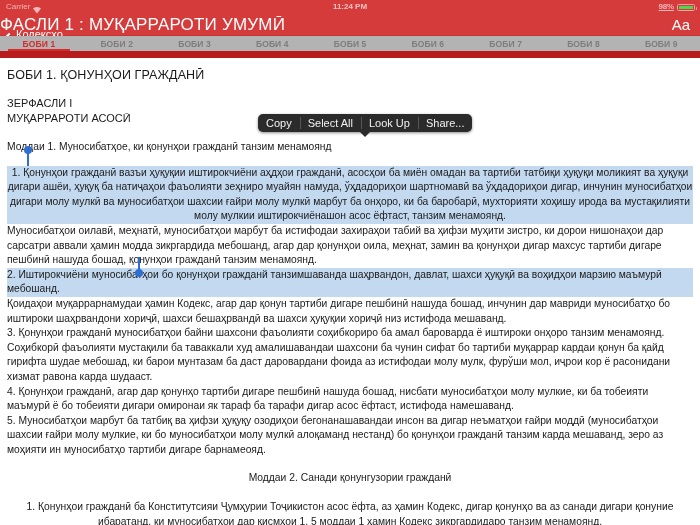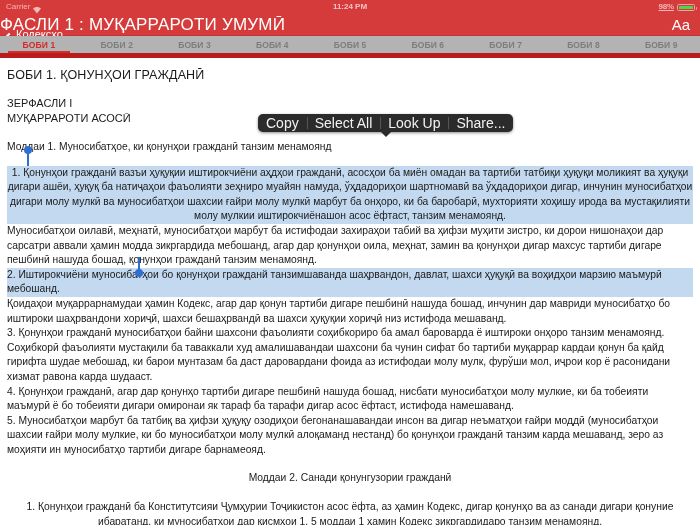--- a/index.html
+++ b/index.html
@@ -61,21 +61,21 @@
     line-height: 22px; color: #ffffff; font-size: 15px; cursor: pointer;
   }
 
   
   .tabbar {
     position: relative;
     height: 22px;
     background: #b3b3b3;
     display: flex;
     align-items: stretch;
-    border-bottom: 5px solid #b91c1c;
+    border-bottom: 7px solid #b91c1c;
     overflow: hidden;
   }
   .tab {
     flex: 1 0 auto;
     width: 77.8px;
     display: flex; align-items: center; justify-content: center;
     font-size: 8.5px; font-weight: bold;
     color: #7d7d7d;
     letter-spacing: 0.1px;
     position: relative;
@@ -128,21 +128,21 @@
     display: flex;
     background: #2b2b2b;
     border-radius: 5px;
     height: 18px;
     box-shadow: 0 1px 3px rgba(0,0,0,0.45);
     z-index: 20;
   }
   .ctx-item {
     display: flex; align-items: center; justify-content: center;
     color: #f2f2f2;
-    font-size: 14px;
+    font-size: 11px;
     padding: 0 8px;
     cursor: pointer;
     white-space: nowrap;
     position: relative;
   }
   .ctx-item + .ctx-item::before {
     content: ""; position: absolute; left: 0; top: 3px; bottom: 3px;
     width: 1px; background: #555;
   }
   .ctx-arrow {

